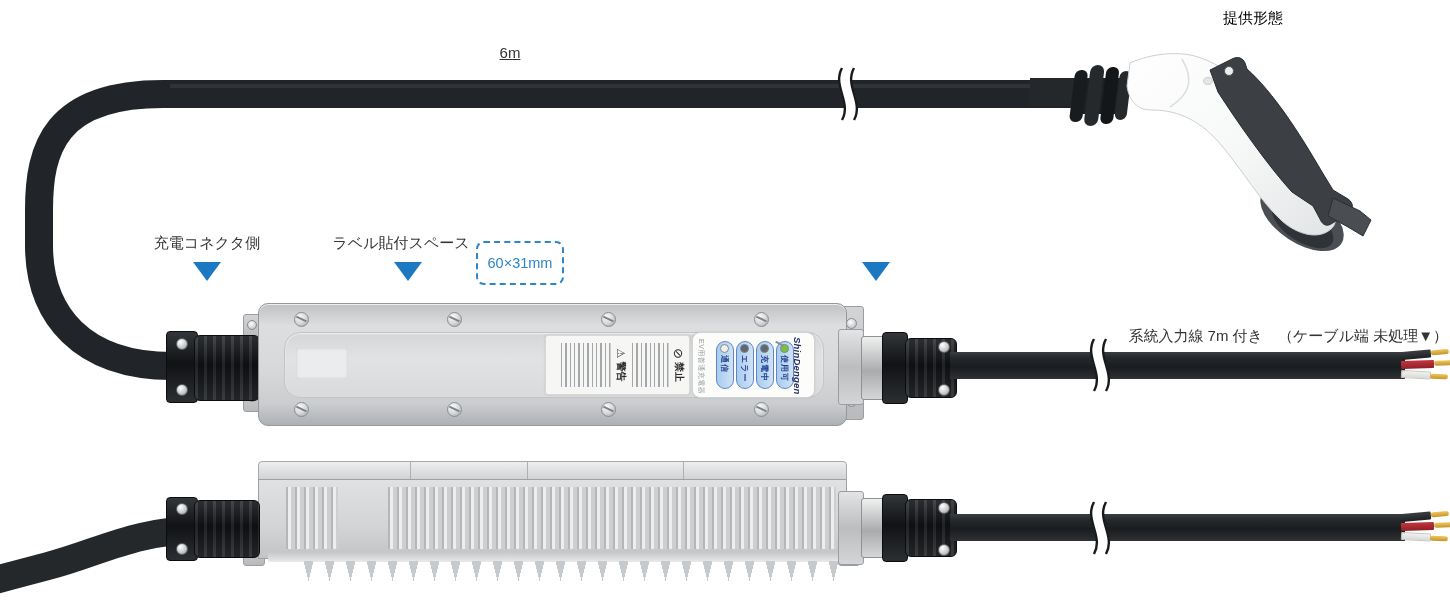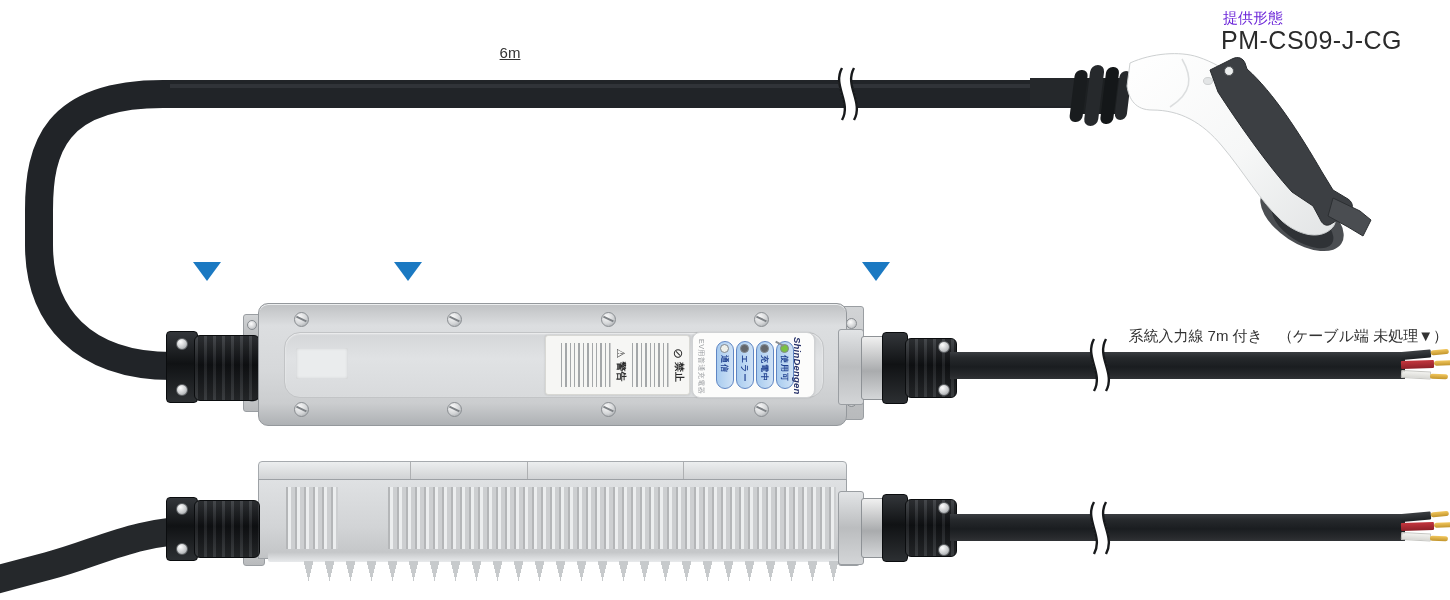--- a/index.html
+++ b/index.html
@@ -49,41 +49,40 @@
   .seam{position:absolute;width:1px;background:#aeb0b2;}
   
   .wire{position:absolute;transform-origin:left center;border-radius:1px;}
   .wire .tip{position:absolute;right:-18px;top:1px;width:18px;height:5px;border-radius:2.5px;background:linear-gradient(180deg,#f2c75e,#c2952c);}
   .w-black{background:linear-gradient(180deg,#3c3f42,#1e2124);}
   .w-red{background:linear-gradient(180deg,#c4363e,#8f2028);}
   .w-white{background:linear-gradient(180deg,#f2f2ef,#d8d8d4);border:1px solid #c6c6c2;box-sizing:border-box;}
   svg{position:absolute;overflow:visible;}
   .notetext{font-size:15px;color:#333;}
   .model{font-size:25px;color:#2b2b2b;letter-spacing:.5px;}
-  .provlabel{font-size:15px;color:#6d28d9;}
+  .provlabel{font-size:15px;color:#000000;}
   .logo{font-size:9.5px;font-weight:bold;font-style:italic;letter-spacing:.2px;white-space:nowrap;}
   .logoslash{display:inline-block;width:9px;height:1.5px;background:#8a8e92;transform:rotate(-62deg);margin-left:2px;vertical-align:middle;}
   .prodlabel{font-size:7px;color:#96999d;letter-spacing:.5px;white-space:nowrap;}
 </style>
 </head>
 <body>
 
 <div id="canvas">
 
   <svg class="abs" style="left:0;top:0;" width="1450" height="600" viewBox="0 0 1450 600">
     <path d="M 1072 94 L 163 94 C 55 94 39 148 39 210 L 39 245 C 39 315 82 366 172 366 L 210 366" fill="none" stroke="#212428" stroke-width="28"></path>
     <path d="M 1072 86 L 170 86" fill="none" stroke="#3b3e42" stroke-width="4" opacity=".6"></path>
 
     <path d="M 207 529 C 130 531 102 552 48 566 C 25 572 10 576 -12 582" fill="none" stroke="#25282b" stroke-width="28"></path>
   </svg>
 
   <div class="abs jp center" style="left:480;left:480px;top:44px;width:60px;text-decoration:underline;">6m</div>
 
   <div class="abs provlabel" style="left:1223px;top:9px;">提供形態</div>
-  <div class="abs model" style="left:1221px;top:26px;">PM-CS09-J-CG</div>
 
   <svg style="left:1030px;top:48px;" width="420" height="210" viewBox="0 0 420 210">
     <defs>
       <linearGradient id="bodyGrad" x1="0" y1="0" x2="1" y2="1">
         <stop offset="0" stop-color="#ffffff"></stop>
           <stop offset=".55" stop-color="#f6f7f7"></stop>
           <stop offset="1" stop-color="#e2e4e5"></stop>
       </linearGradient>
     </defs>
 
@@ -116,24 +115,29 @@
 
     <path d="M180 22 L 202 11 C 208 8, 213 10, 215 15 L 217 21
              C 243 44, 270 86, 292 124 L 303 142 L 318 151
              C 324 155, 324 162, 317 166 L 301 176
              C 296 179, 292 176, 290 171 L 283 158 L 262 144
              C 238 118, 206 72, 188 44 Z" fill="#3c3f43" stroke="#292c2f" stroke-width="1"></path>
     <circle cx="199" cy="23" r="4.5" fill="#eceeee" stroke="#55585b" stroke-width="1"></circle>
     <path d="M303 150 L 330 163 L 341 172 L 333 188 L 318 179 L 298 168 Z" fill="#4a4d51" stroke="#2c2f32" stroke-width="1"></path>
   </svg>
 
+  <div class="abs jp center" style="left:107px;top:234px;width:200px;">充電コネクタ側</div>
   <div class="tri" style="left: 193px; top: 262px; border-top-color: rgb(27, 121, 194);"></div>
 
+  <div class="abs jp center" style="left:301px;top:234px;width:200px;">ラベル貼付スペース</div>
   <div class="tri" style="left: 394px; top: 262px; border-top-color: rgb(27, 121, 194);"></div>
 
+  <div class="sizebox" style="left: 476px; top: 241px; width: 84px; height: 40px; border-color: rgb(46, 134, 200);">
+    <span style="font-size: 14.5px; color: rgb(46, 134, 200);">60×31mm</span>
+  </div>
 
   <div class="tri" style="left: 862px; top: 262px; border-top-color: rgb(27, 121, 194);"></div>
 
   <div class="abs notetext" style="left:1048px;top:327px;width:400px;text-align:right;">系統入力線 7m 付き　（ケーブル端 未処理▼）</div>
 
   <div class="tab" style="left:243px;top:314px;width:20px;height:24px;"></div>
   <div class="tab" style="left:243px;top:386px;width:20px;height:24px;"></div>
   <div class="hole" style="left:247px;top:320px;width:8px;height:8px;"></div>
   <div class="hole" style="left:247px;top:392px;width:8px;height:8px;"></div>
 

